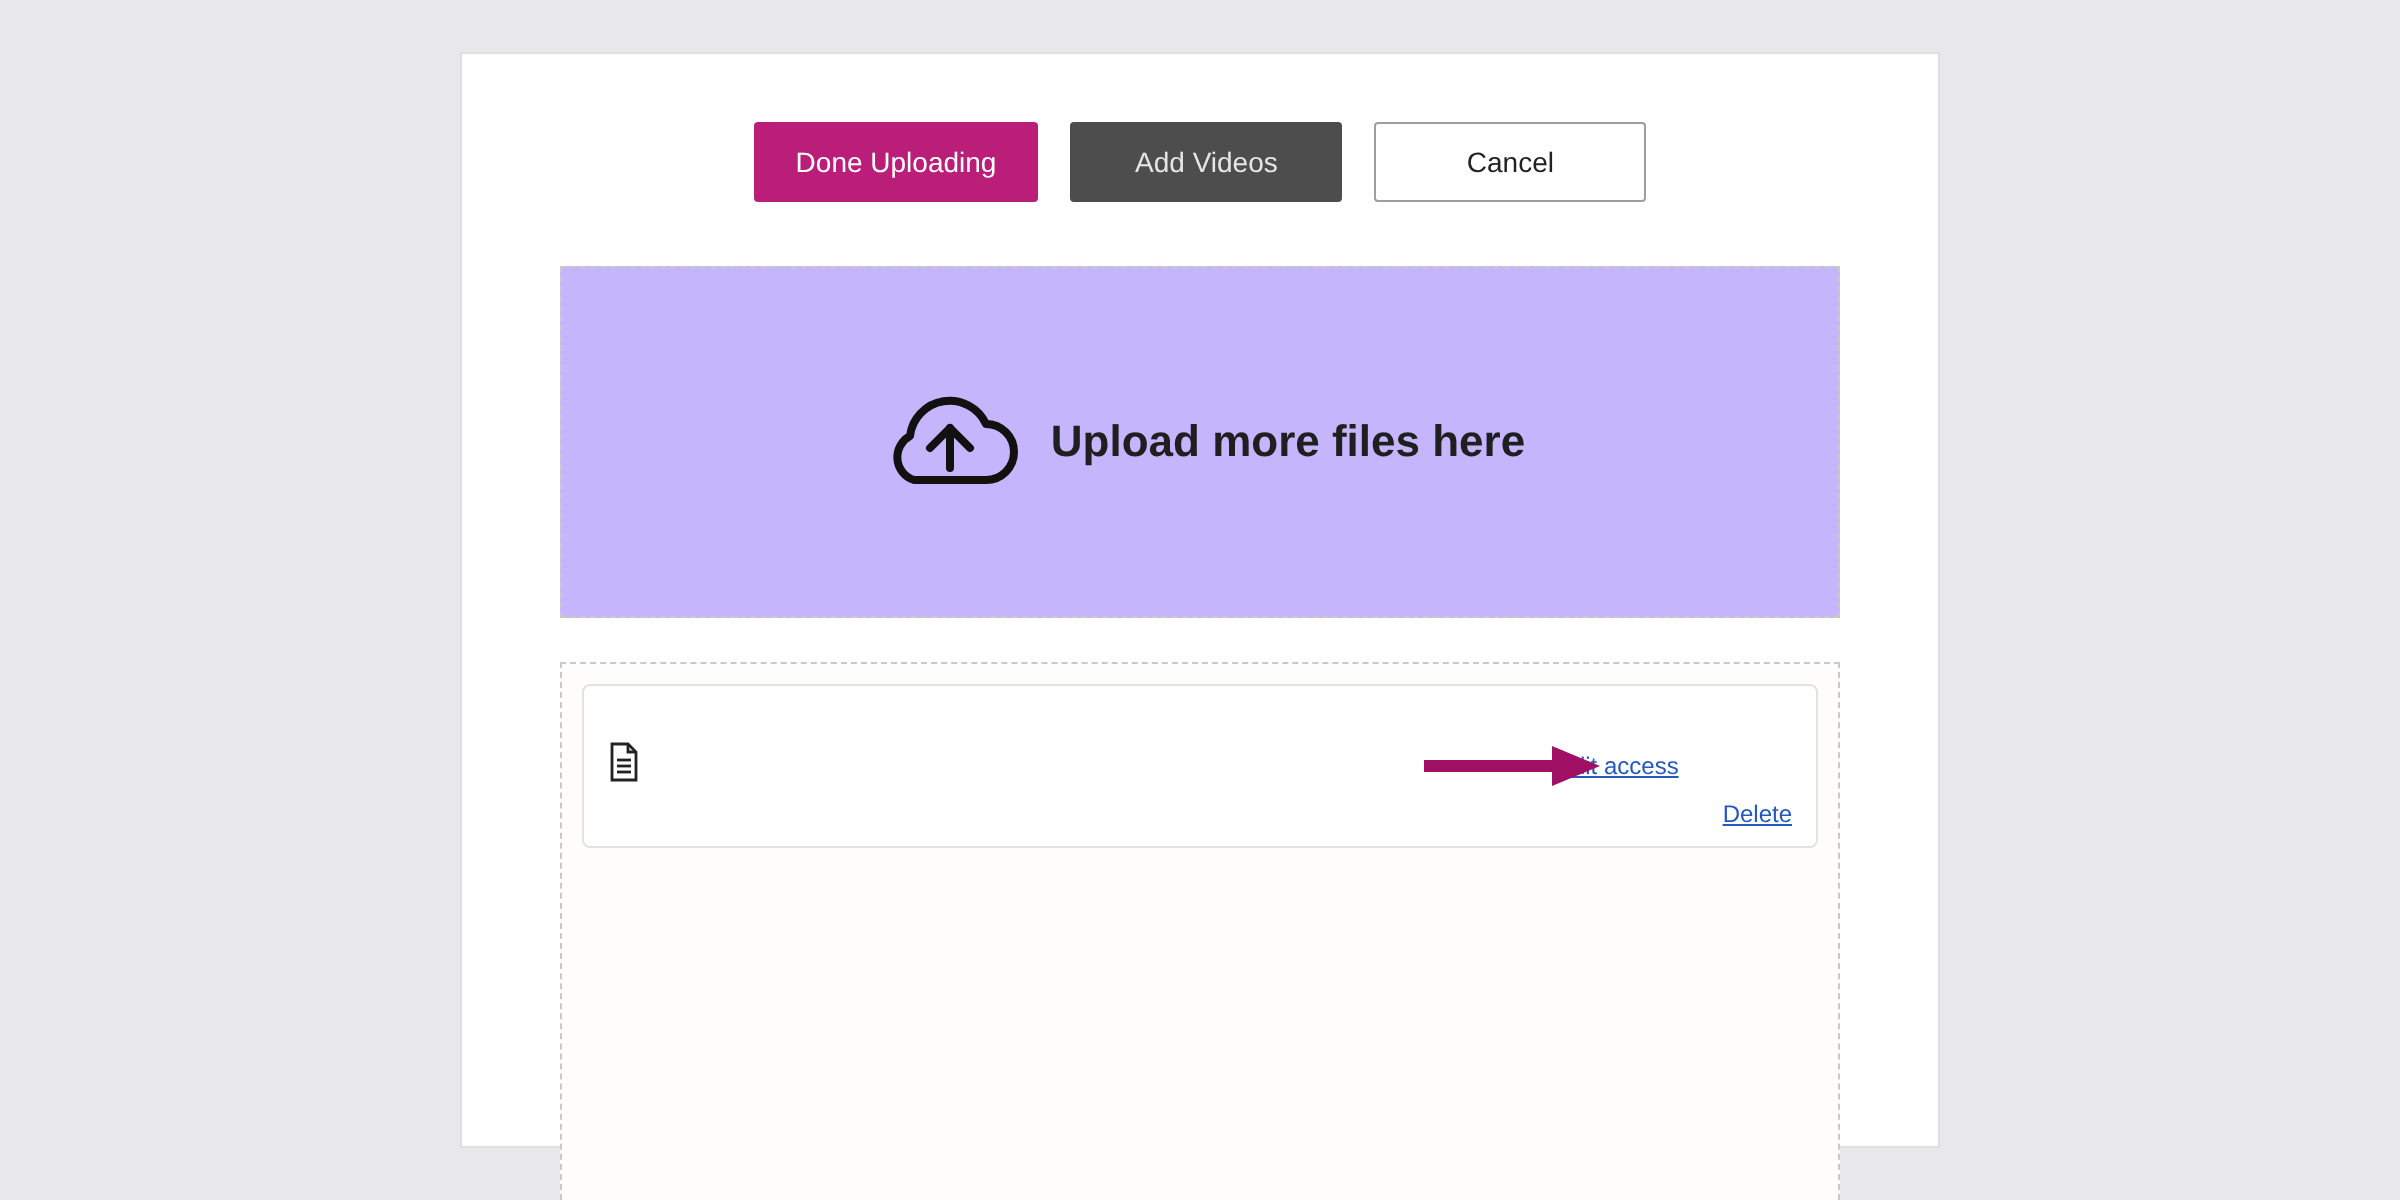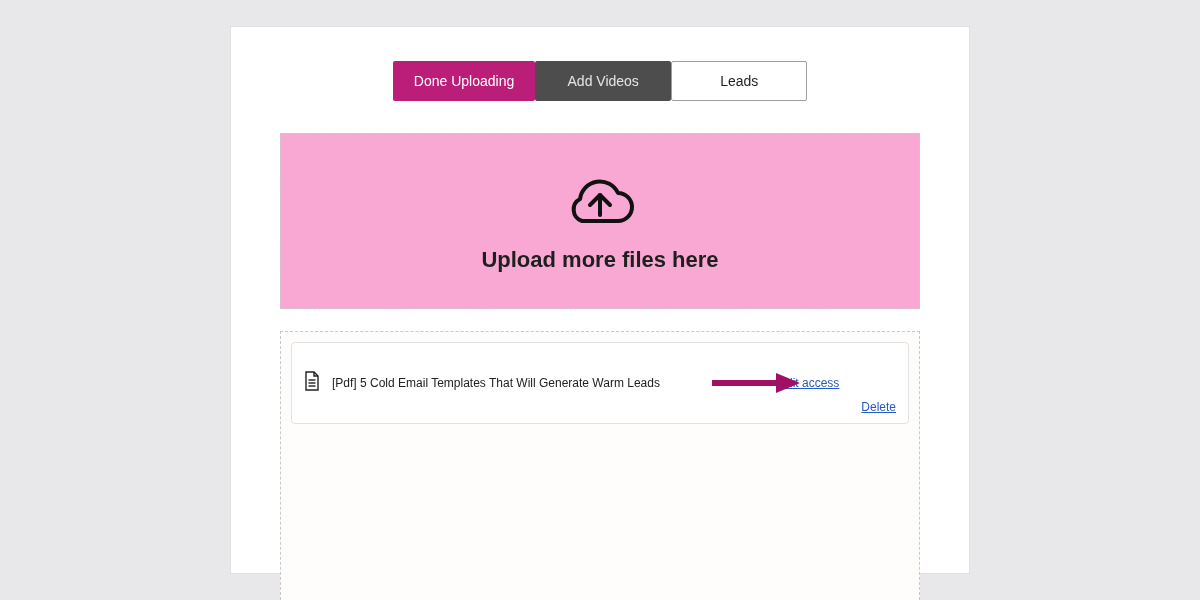--- a/index.html
+++ b/index.html
@@ -2,32 +2,32 @@
 <html><head>
 <meta charset="utf-8">
 <style>
   * { box-sizing: border-box; margin: 0; padding: 0; }
   html, body { width: 1200px; height: 600px; font-family: "Segoe UI", "Helvetica Neue", Arial, sans-serif; }
   body { background: #e8e8ea; display: flex; align-items: flex-start; justify-content: center; padding: 26px 0; }
   .card {
     width: 740px; height: 548px; background: #fff; border: 1px solid #e0e0e0;
     padding: 34px 22px 18px 22px; position: relative;
   }
-  .button-row { display: flex; gap: 0; justify-content: center; margin-bottom: 32px; }
+  .button-row { display: flex; gap: 16px; justify-content: center; margin-bottom: 32px; }
   .btn {
     height: 40px; min-width: 136px; padding: 0 20px; font-size: 14px; border-radius: 2px;
     border: 1px solid transparent; cursor: pointer; display: inline-flex; align-items: center; justify-content: center;
   }
   .btn-primary { background: #ba1e79; color: #fff; }
   .btn-dark    { background: #4d4d4d; color: #e5e5e5; }
   .btn-outline { background: #fff; color: #222; border: 1px solid #9e9e9e; }
 
   .dropzone {
-    border: 1px dashed #c9c9c9; background: #f9a8d4; height: 176px; width: 640px; margin: 0 auto 22px auto;
-    display: flex; flex-direction: column; align-items: center; justify-content: center; gap: 12px;
+    border: 1px dashed #c9c9c9; background: #c4b5fd; height: 176px; width: 640px; margin: 0 auto 22px auto;
+    display: flex; align-items: center; justify-content: center; gap: 12px;
   }
   .dropzone-label { font-size: 22px; font-weight: 700; color: #1f1f1f; }
 
   .files-panel {
     border: 1px dashed #c9c9c9; background: #fefdfb; width: 640px; margin: 0 auto; padding: 10px 10px 180px 10px;
   }
   .file-row {
     border: 1px solid #e2e2e2; border-radius: 4px; padding: 9px 12px; background: #fff;
     display: flex; align-items: center; gap: 12px; position: relative;
   }
@@ -45,21 +45,21 @@
   .doc-icon   { width: 16px; height: 20px; flex: 0 0 auto; color:#222; }
 </style>
 </head>
 <body>
 
 <div class="card">
 
   <div class="button-row">
     <button class="btn btn-primary">Done Uploading</button>
     <button class="btn btn-dark">Add Videos</button>
-    <button class="btn btn-outline">Leads</button>
+    <button class="btn btn-outline">Cancel</button>
   </div>
 
   <div class="dropzone">
     <span>
       <svg class="cloud-icon" viewBox="0 0 76 62" fill="none" stroke="#111" stroke-width="4" stroke-linecap="round" stroke-linejoin="round">
         <path d="M56 52 A14 14 0 0 0 56 24 A20 20 0 0 0 18 30 A12 12 0 0 0 20 52 Z"></path>
         <line x1="38" y1="46" x2="38" y2="26"></line>
         <polyline points="28,36 38,26 48,36"></polyline>
       </svg>
     </span>
@@ -70,21 +70,20 @@
     <div class="file-row">
       <span>
         <svg class="doc-icon" viewBox="0 0 16 20" fill="none" stroke="currentColor" stroke-width="1.4">
           <path d="M2 1 H10 L14 5 V19 H2 Z"></path>
           <path d="M10 1 V5 H14"></path>
           <line x1="4.5" y1="9" x2="11.5" y2="9"></line>
           <line x1="4.5" y1="12" x2="11.5" y2="12"></line>
           <line x1="4.5" y1="15" x2="11.5" y2="15"></line>
         </svg>
       </span>
-      <span class="file-name">[Pdf] 5 Cold Email Templates That Will Generate Warm Leads</span>
       <span class="file-spacer"></span>
 
       <span class="annotation-arrow">
         <svg viewBox="0 0 88 20" fill="#a01065">
           <rect x="0" y="7" width="66" height="6"></rect>
           <polygon points="64,0 88,10 64,20"></polygon>
         </svg>
       </span>
 
       <a class="link">Edit access</a>

